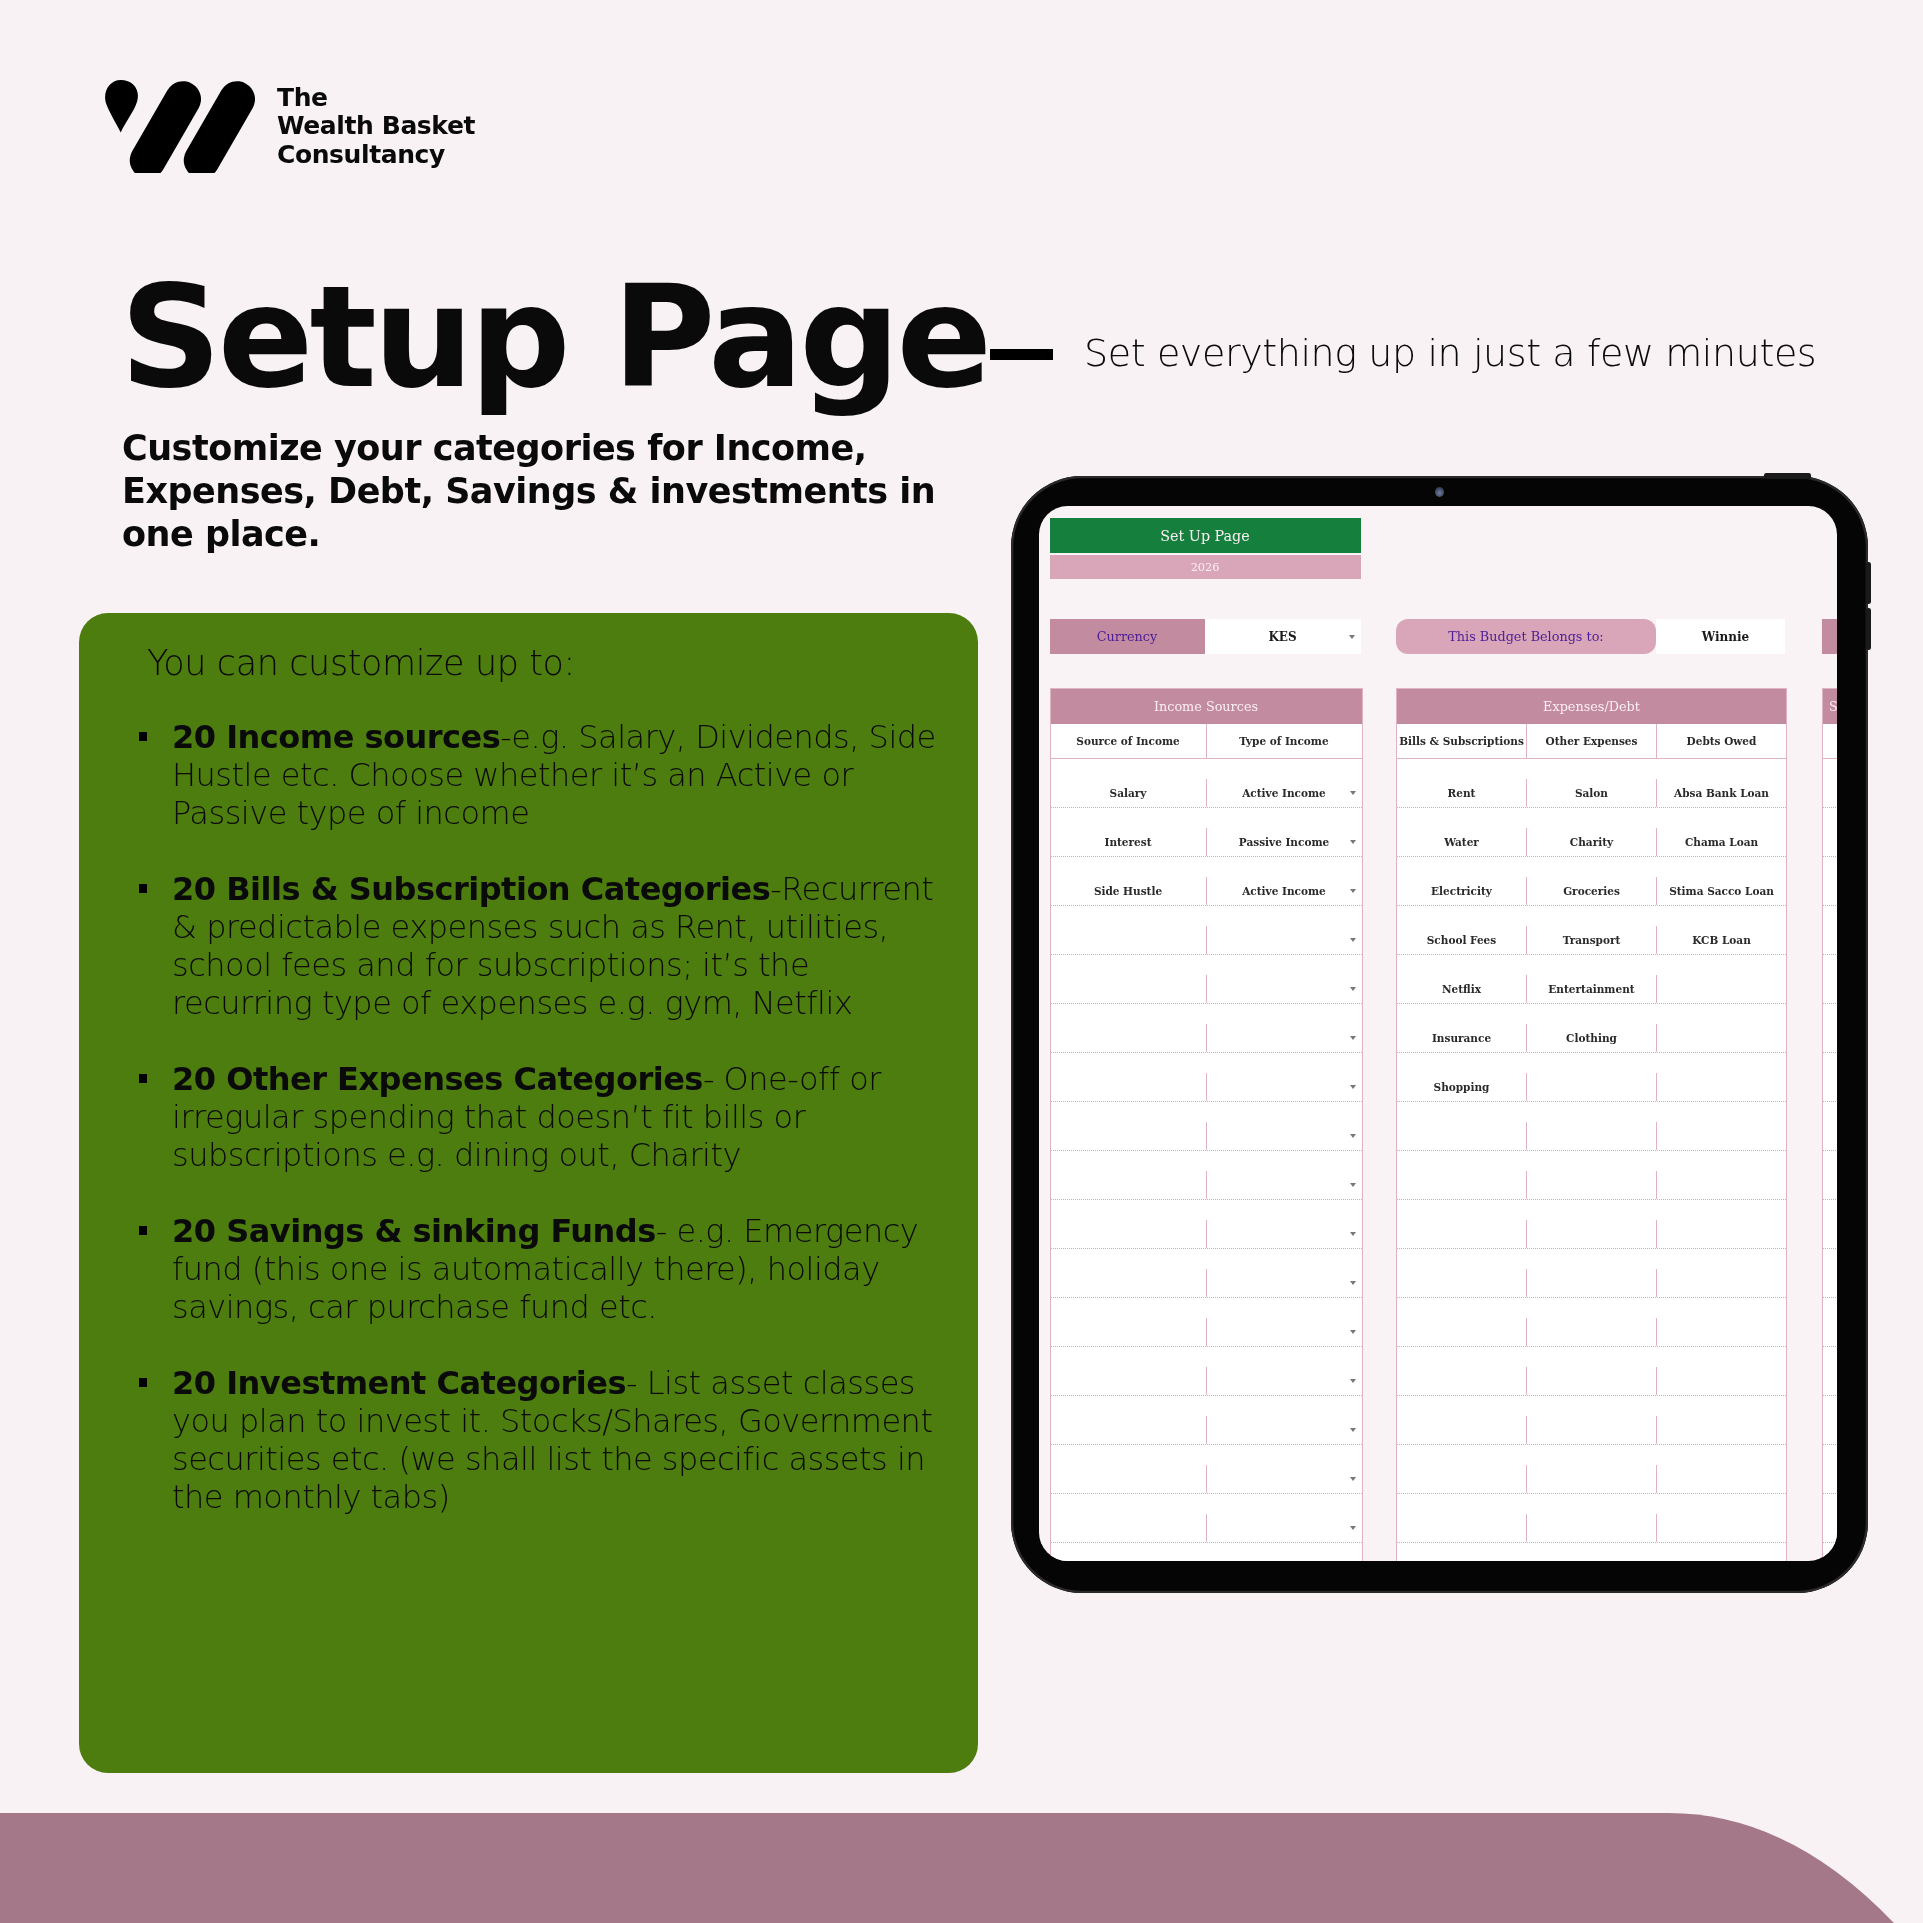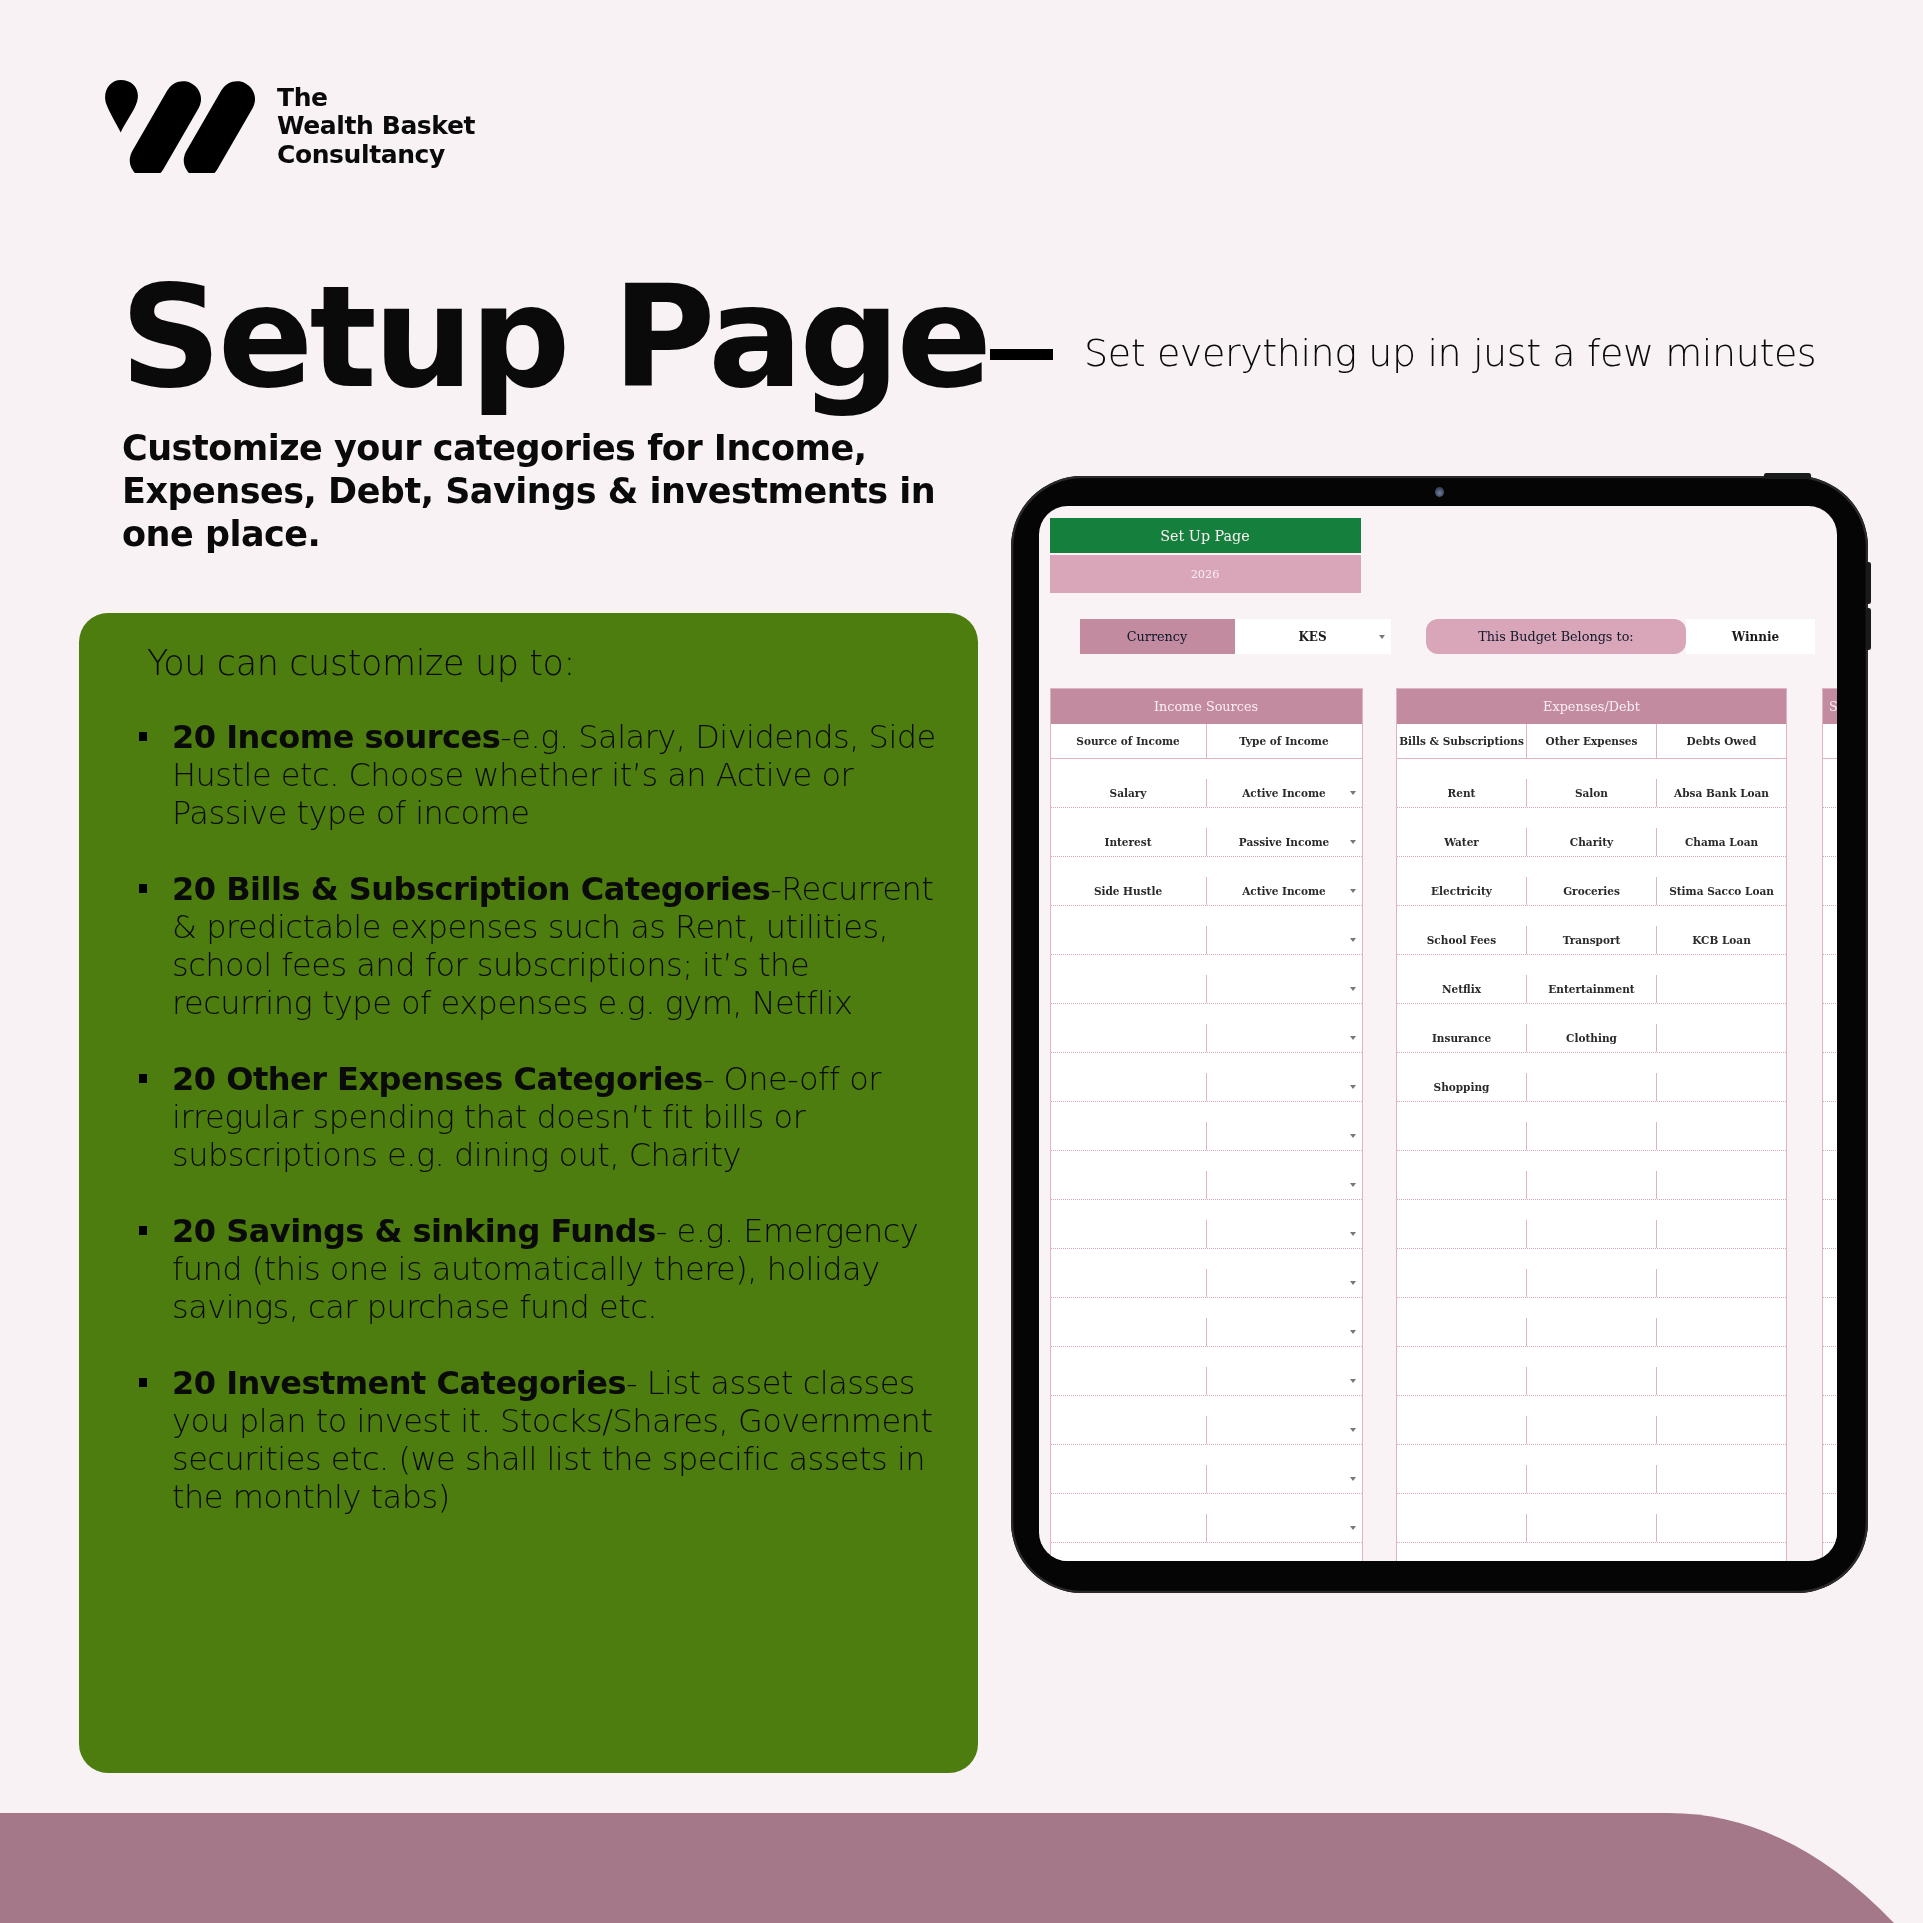--- a/index.html
+++ b/index.html
@@ -35,24 +35,24 @@
 
   
   .tablet { position: absolute; left: 1011px; top: 476px; width: 857px; height: 1117px; background: #050505; border-radius: 71px; box-shadow: inset 0 0 0 2.3px #2a2a2a; }
   .tablet-btn { position: absolute; background: #1a1a1a; border-radius: 2.3px; }
   .camera { position: absolute; left: 424px; top: 10.5px; width: 9px; height: 10.5px; border-radius: 50%; background: radial-gradient(circle at 50% 60%, #6d7fa1, #1c2233); }
   .screen { position: absolute; left: 28px; top: 30px; width: 798px; height: 1055px; background: #f9f3f5; border-radius: 28.6px; overflow: hidden; }
 
   .sheet { position: absolute; inset: 0; font-family: "DejaVu Serif", serif; }
   .hdr-block { position: absolute; left: 10.5px; top: 12px; width: 311px; }
   .hdr-title { height: 35px; background: #15803d; color: #fbeff3; font-size: 14.3px; display: flex; align-items: center; justify-content: center; }
-  .hdr-year { height: 38px; margin-top: 2.3px; background: #d8a6b8; color: #fbeff3; font-size: 11.3px; display: flex; align-items: center; justify-content: center; }
+  .hdr-year { height: 24px; margin-top: 2.3px; background: #d8a6b8; color: #fbeff3; font-size: 11.3px; display: flex; align-items: center; justify-content: center; }
 
   .field-row { position: absolute; top: 113px; height: 35px; display: flex; }
-  .field-label { display: flex; align-items: center; justify-content: center; color: #0f172a; font-size: 12.8px; margin-left: 30px; }
+  .field-label { display: flex; align-items: center; justify-content: center; color: #4c1d95; font-size: 12.8px; }
   .field-value { display: flex; align-items: center; justify-content: center; background: #fff; font-size: 12px; font-weight: bold; color: #1a1a1a; position: relative; }
   .caret { position: absolute; right: 6px; top: 50%; transform: translateY(-50%); width: 0; height: 0; border-left: 3.8px solid transparent; border-right: 3.8px solid transparent; border-top: 4.5px solid #777; }
 
   .tbl { position: absolute; top: 182px; border: 1.5px solid #dfb3c3; background: #fff; }
   .tbl-title { height: 35px; background: #c38ba0; color: #fbeff3; font-size: 12.8px; display: flex; align-items: center; justify-content: center; }
   .tbl-head { display: flex; height: 35px; border-bottom: 1.5px solid #dfb3c3; }
   .tbl-head div { flex: 1; display: flex; align-items: center; justify-content: center; font-size: 10.5px; font-weight: bold; color: #2a2a2a; border-right: 1.5px solid #dfb3c3; }
   .tbl-head div:last-child { border-right: none; }
   .tbl-row { display: flex; height: 29px; border-bottom: 0.8px dotted #dba6b9; margin-top: 20px; }
   .tbl-row:last-child { border-bottom: none; }

